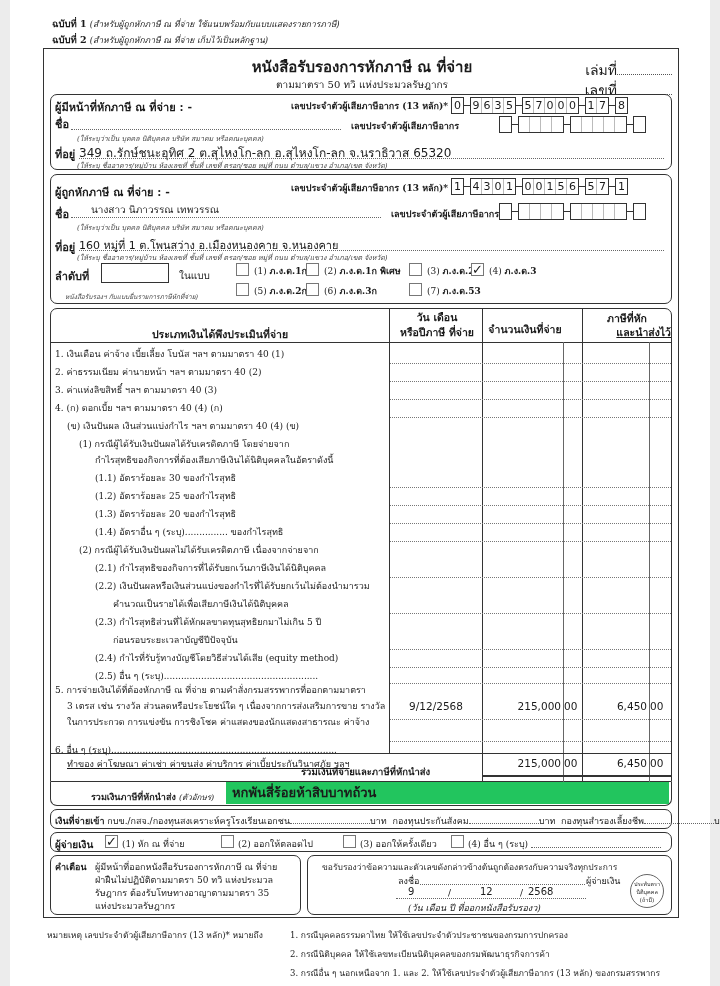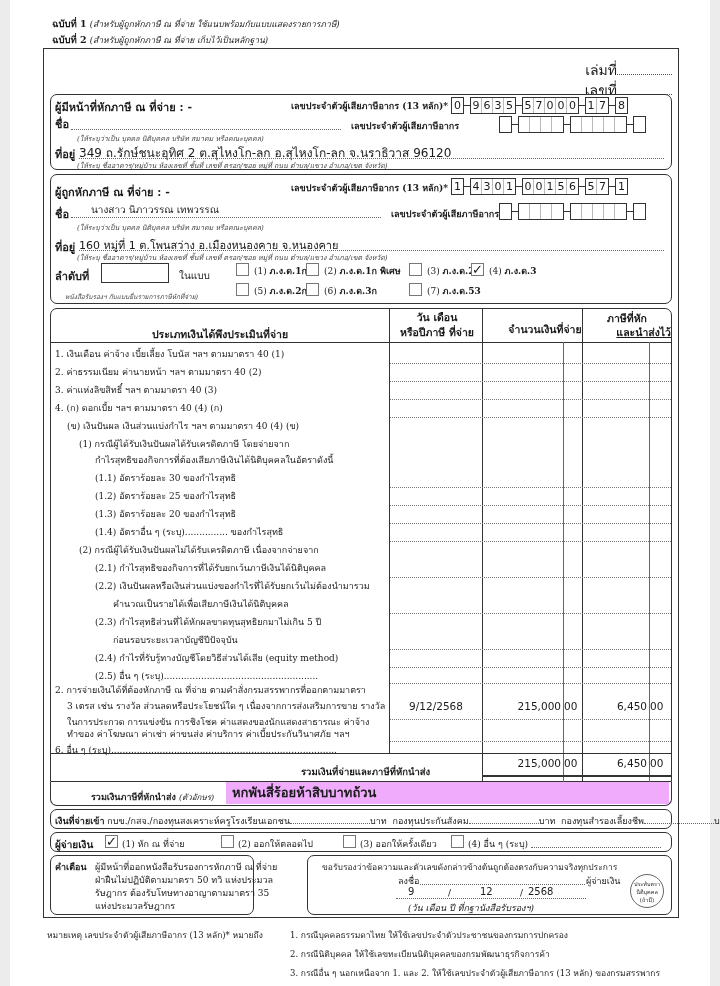--- a/index.html
+++ b/index.html
@@ -31,40 +31,42 @@
   .chk-lbl { position: absolute; font-size: 9px; white-space: nowrap; }
   .chk-lbl b { font-weight: bold; }
   .tbl-h { position: absolute; font-size: 10.5px; font-weight: bold; text-align: center; line-height: 13px; }
   .vline { position: absolute; width: 0; border-left: 1.2px solid #333; }
   .vline-thin { position: absolute; width: 0; border-left: 1px solid #666; }
   .hline { position: absolute; height: 0; border-top: 1.2px solid #333; }
   .hdot { position: absolute; height: 0; border-top: 1px dotted #777; }
   .item { position: absolute; font-size: 9px; white-space: nowrap; }
   .item b { font-weight: bold; }
   .num { position: absolute; font-family: "DejaVu Sans", "Liberation Sans", sans-serif; font-size: 10.5px; white-space: nowrap; text-align: right; }
-  .wordbox { position: absolute; background: #f0abfc; font-family: "DejaVu Sans", "Liberation Sans", sans-serif; font-size: 13px; font-weight: bold; padding-left: 6px; line-height: 22px; }
+  .wordbox { position: absolute; background: #22c55e; font-family: "DejaVu Sans", "Liberation Sans", sans-serif; font-size: 13px; font-weight: bold; padding-left: 6px; line-height: 22px; }
   .footer { position: absolute; font-size: 8.5px; white-space: nowrap; }
   .seal { position: absolute; width: 34px; height: 34px; border: 1px solid #666; border-radius: 50%; font-size: 5.5px; text-align: center; line-height: 8px; padding-top: 5px; }
 </style>
 </head>
 <body>
 
 <div class="gray-left"></div>
 <div class="gray-right"></div>
 
 <div class="abs copy-line" style="left:52px; top:16px;">
   <b>ฉบับที่ 1</b>
   <i>(สำหรับผู้ถูกหักภาษี ณ ที่จ่าย ใช้แนบพร้อมกับแบบแสดงรายการภาษี)</i>
 </div>
 <div class="abs copy-line" style="left:52px; top:32px;">
   <b>ฉบับที่ 2</b>
   <i>(สำหรับผู้ถูกหักภาษี ณ ที่จ่าย เก็บไว้เป็นหลักฐาน)</i>
 </div>
 
 <div class="outer">
+  <div class="title">หนังสือรับรองการหักภาษี ณ ที่จ่าย</div>
+  <div class="subtitle">ตามมาตรา 50 ทวิ แห่งประมวลรัษฎากร</div>
   <div class="book-no" style="top:10px;"><span>เล่มที่</span><span class="dots"></span></div>
   <div class="book-no" style="top:30px;"><span>เลขที่</span><span class="dots"></span></div>
 
   <div class="box" style="left:6px; top:45px; width:622px; height:76px;">
     <div class="lbl" style="left:4px; top:3px;">ผู้มีหน้าที่หักภาษี ณ ที่จ่าย : -</div>
     <div class="lbl" style="left:240px; top:4px; font-size:9px;">เลขประจำตัวผู้เสียภาษีอากร (13 หลัก)*</div>
     <div class="taxid" id="payer-taxid13" style="left:400px; top:2px;">
         <div class="grp">
           <div class="cell">0</div>
         </div>
@@ -115,21 +117,21 @@
           <div class="cell"></div>
           <div class="cell"></div>
         </div>
         <div class="dash"></div>
         <div class="grp">
           <div class="cell"></div>
         </div>
       </div>
     <div class="small-note" style="left:26px; top:38px;">(ให้ระบุว่าเป็น บุคคล นิติบุคคล บริษัท สมาคม หรือคณะบุคคล)</div>
     <div class="lbl" style="left:4px; top:50px;">ที่อยู่</div>
-    <div class="val" style="left:28px; top:48px;">349 ถ.รักษ์ชนะอุทิศ 2 ต.สุไหงโก-ลก อ.สุไหงโก-ลก จ.นราธิวาส 96120</div>
+    <div class="val" style="left:28px; top:48px;">349 ถ.รักษ์ชนะอุทิศ 2 ต.สุไหงโก-ลก อ.สุไหงโก-ลก จ.นราธิวาส 65320</div>
     <div class="dotline" style="left:28px; top:63px; width:585px;"></div>
     <div class="small-note" style="left:26px; top:65px;">(ให้ระบุ ชื่ออาคาร/หมู่บ้าน ห้องเลขที่ ชั้นที่ เลขที่ ตรอก/ซอย หมู่ที่ ถนน ตำบล/แขวง อำเภอ/เขต จังหวัด)</div>
   </div>
 
   <div class="box" style="left:6px; top:125px; width:622px; height:130px;">
     <div class="lbl" style="left:4px; top:8px;">ผู้ถูกหักภาษี ณ ที่จ่าย : -</div>
     <div class="lbl" style="left:240px; top:6px; font-size:9px;">เลขประจำตัวผู้เสียภาษีอากร (13 หลัก)*</div>
     <div class="taxid" id="payee-taxid13" style="left:400px; top:3px;">
         <div class="grp">
           <div class="cell">1</div>
@@ -215,21 +217,21 @@
         <div class="chk" style="left: 358px; top: 108px;"></div>
         <div class="chk-lbl" style="left: 376px; top: 109px;"><span>(7) </span><b>ภ.ง.ด.53</b></div>
       </div>
   </div>
 
   <div class="box" style="left:6px; top:259px; width:622px; height:474px; border-radius:7px 7px 0 0;">
 
     <div class="tbl-h" style="left:0; top:19px; width:338px;">ประเภทเงินได้พึงประเมินที่จ่าย</div>
     <div class="tbl-h" style="left:340px; top:2px; width:92px;">วัน เดือน</div>
     <div class="tbl-h" style="left:340px; top:17px; width:92px;">หรือปีภาษี ที่จ่าย</div>
-    <div class="tbl-h" style="left:444px; top:14px; width:100px;text-align:center;">จำนวนเงินที่จ่าย</div>
+    <div class="tbl-h" style="left:424px; top:14px; width:100px;text-align:center;">จำนวนเงินที่จ่าย</div>
     <div class="tbl-h" style="left:532px; top:3px; width:88px;">ภาษีที่หัก</div>
     <div class="tbl-h" style="left:532px; top:17px; width:88px; text-decoration:underline;text-align:right;">และนำส่งไว้</div>
     <div class="hline" style="left:0; top:33px; width:620px;"></div>
 
     <div class="vline" style="left:338px; top:0; height:444px;"></div>
     <div class="vline" style="left:431px; top:0; height:474px;"></div>
     <div class="vline-thin" style="left:512px; top:33px; height:441px;"></div>
     <div class="vline" style="left:531px; top:0; height:474px;"></div>
     <div class="vline-thin" style="left:598px; top:33px; height:441px;"></div>
 
@@ -246,24 +248,24 @@
         <div class="item" style="left: 44px; top: 198px;">(1.3) อัตราร้อยละ 20 ของกำไรสุทธิ</div>
         <div class="item" style="left: 44px; top: 216px;">(1.4) อัตราอื่น ๆ (ระบุ)............... ของกำไรสุทธิ</div>
         <div class="item" style="left: 28px; top: 234px;">(2) กรณีผู้ได้รับเงินปันผลไม่ได้รับเครดิตภาษี เนื่องจากจ่ายจาก</div>
         <div class="item" style="left: 44px; top: 252px;">(2.1) กำไรสุทธิของกิจการที่ได้รับยกเว้นภาษีเงินได้นิติบุคคล</div>
         <div class="item" style="left: 44px; top: 270px;">(2.2) เงินปันผลหรือเงินส่วนแบ่งของกำไรที่ได้รับยกเว้นไม่ต้องนำมารวม</div>
         <div class="item" style="left: 62px; top: 288px;">คำนวณเป็นรายได้เพื่อเสียภาษีเงินได้นิติบุคคล</div>
         <div class="item" style="left: 44px; top: 306px;">(2.3) กำไรสุทธิส่วนที่ได้หักผลขาดทุนสุทธิยกมาไม่เกิน 5 ปี</div>
         <div class="item" style="left: 62px; top: 324px;">ก่อนรอบระยะเวลาบัญชีปีปัจจุบัน</div>
         <div class="item" style="left: 44px; top: 342px;">(2.4) กำไรที่รับรู้ทางบัญชีโดยวิธีส่วนได้เสีย (equity method)</div>
         <div class="item" style="left: 44px; top: 360px;">(2.5) อื่น ๆ (ระบุ)......................................................</div>
-        <div class="item" style="left: 4px; top: 374px;">2. การจ่ายเงินได้ที่ต้องหักภาษี ณ ที่จ่าย ตามคำสั่งกรมสรรพากรที่ออกตามมาตรา</div>
+        <div class="item" style="left: 4px; top: 374px;">5. การจ่ายเงินได้ที่ต้องหักภาษี ณ ที่จ่าย ตามคำสั่งกรมสรรพากรที่ออกตามมาตรา</div>
         <div class="item" style="left: 16px; top: 390px;">3 เตรส เช่น รางวัล ส่วนลดหรือประโยชน์ใด ๆ เนื่องจากการส่งเสริมการขาย รางวัล</div>
         <div class="item" style="left: 16px; top: 406px;">ในการประกวด การแข่งขัน การชิงโชค ค่าแสดงของนักแสดงสาธารณะ ค่าจ้าง</div>
-        <div class="item" style="left: 16px; top: 418px;">ทำของ ค่าโฆษณา ค่าเช่า ค่าขนส่ง ค่าบริการ ค่าเบี้ยประกันวินาศภัย ฯลฯ</div>
+        <div class="item" style="left: 16px; top: 448px; text-decoration: underline;">ทำของ ค่าโฆษณา ค่าเช่า ค่าขนส่ง ค่าบริการ ค่าเบี้ยประกันวินาศภัย ฯลฯ</div>
         <div class="item" style="left: 4px; top: 434px;">6. อื่น ๆ (ระบุ)...............................................................................</div>
       </div>
     <div id="income-dots">
         <div class="hdot" style="left: 339px; top: 54px; width: 281px;"></div>
         <div class="hdot" style="left: 339px; top: 72px; width: 281px;"></div>
         <div class="hdot" style="left: 339px; top: 90px; width: 281px;"></div>
         <div class="hdot" style="left: 339px; top: 108px; width: 281px;"></div>
         <div class="hdot" style="left: 339px; top: 178px; width: 281px;"></div>
         <div class="hdot" style="left: 339px; top: 196px; width: 281px;"></div>
         <div class="hdot" style="left: 339px; top: 214px; width: 281px;"></div>
@@ -314,40 +316,40 @@
         <div class="chk" style="left: 170px; top: 2px;"></div>
         <div class="chk-lbl" style="left: 187px; top: 4px;">(2) ออกให้ตลอดไป</div>
         <div class="chk" style="left: 292px; top: 2px;"></div>
         <div class="chk-lbl" style="left: 309px; top: 4px;">(3) ออกให้ครั้งเดียว</div>
         <div class="chk" style="left: 400px; top: 2px;"></div>
         <div class="chk-lbl" style="left: 417px; top: 4px;">(4) อื่น ๆ (ระบุ)</div>
         <div class="dotline" style="left: 480px; top: 14px; width: 130px;"></div>
       </div>
   </div>
 
-  <div class="box" style="left:6px; top:806px; width:204px; height:60px;">
+  <div class="box" style="left:6px; top:806px; width:251px; height:60px;">
     <div class="item" style="left:4px; top:4px; font-weight:bold;">คำเตือน</div>
     <div class="item" style="left:44px; top:4px;">ผู้มีหน้าที่ออกหนังสือรับรองการหักภาษี ณ ที่จ่าย</div>
     <div class="item" style="left:44px; top:17px;">ฝ่าฝืนไม่ปฏิบัติตามมาตรา 50 ทวิ แห่งประมวล</div>
     <div class="item" style="left:44px; top:30px;">รัษฎากร ต้องรับโทษทางอาญาตามมาตรา 35</div>
     <div class="item" style="left:44px; top:43px;">แห่งประมวลรัษฎากร</div>
   </div>
 
   <div class="box" style="left:263px; top:806px; width:365px; height:60px;">
     <div class="item" style="left:14px; top:4px; font-size:8.5px;">ขอรับรองว่าข้อความและตัวเลขดังกล่าวข้างต้นถูกต้องตรงกับความจริงทุกประการ</div>
     <div class="item" style="left:90px; top:18px;">ลงชื่อ</div>
     <div class="dotline" style="left:112px; top:28px; width:165px;"></div>
     <div class="item" style="left:278px; top:18px;">ผู้จ่ายเงิน</div>
     <div class="val-sm" style="left:100px; top:30px;">9</div>
     <div class="item" style="left:140px; top:32px;">/</div>
     <div class="val-sm" style="left:172px; top:30px;">12</div>
     <div class="item" style="left:212px; top:32px;">/</div>
     <div class="val-sm" style="left:220px; top:30px;">2568</div>
     <div class="dotline" style="left:88px; top:42px; width:190px;"></div>
-    <div class="item" style="left:100px; top:45px; font-style:italic;">(วัน เดือน ปี ที่กฐานังสือรับรองฯ)</div>
+    <div class="item" style="left:100px; top:45px; font-style:italic;">(วัน เดือน ปี ที่ออกหนังสือรับรองว)</div>
     <div class="seal" style="left:322px; top:18px;">
       <div>ประทับตรา</div>
       <div>นิติบุคคล</div>
       <div>(ถ้ามี)</div>
     </div>
   </div>
 </div>
 
 <div class="footer" style="left:47px; top:928px;">หมายเหตุ เลขประจำตัวผู้เสียภาษีอากร (13 หลัก)* หมายถึง</div>
 <div class="footer" style="left:290px; top:928px;">1. กรณีบุคคลธรรมดาไทย ให้ใช้เลขประจำตัวประชาชนของกรมการปกครอง</div>

